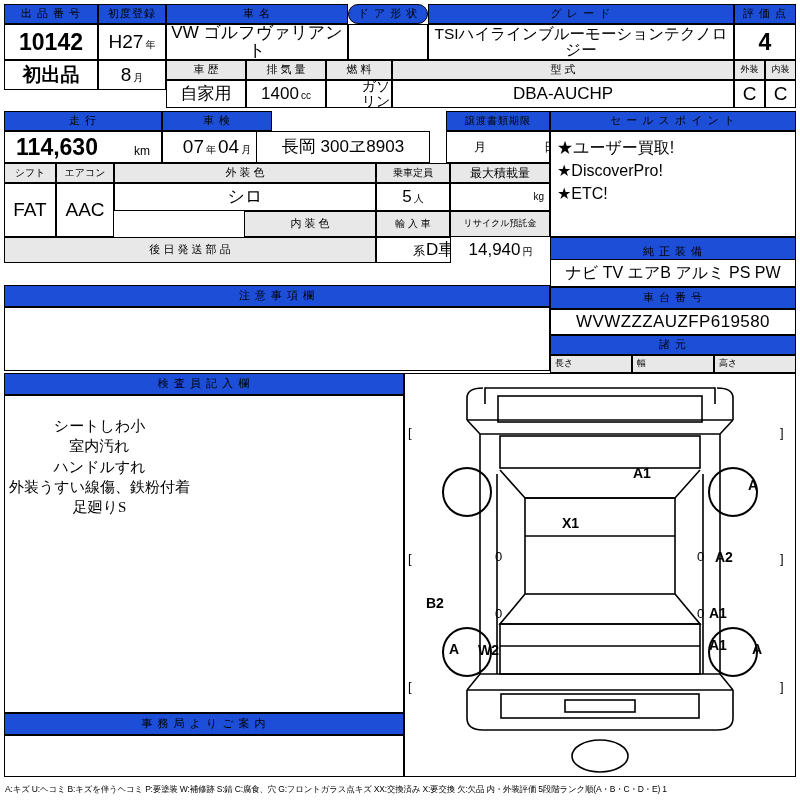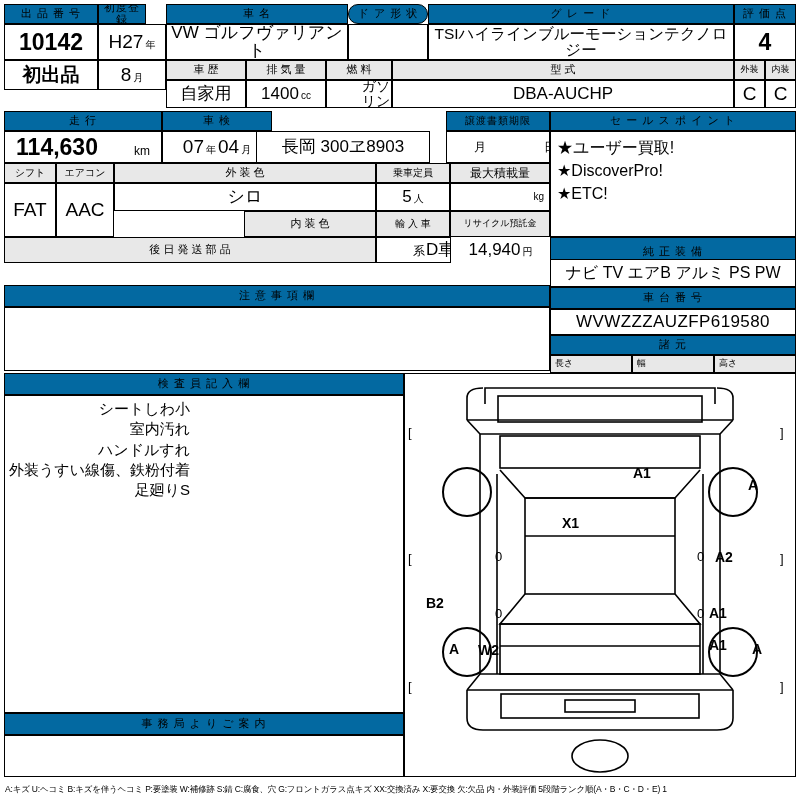--- a/index.html
+++ b/index.html
@@ -19,51 +19,51 @@
     position: absolute;
     border: 1px solid #000;
     overflow: hidden;
     display: flex;
     align-items: center;
     justify-content: center;
     text-align: center;
     line-height: 1.05;
     background: #fff;
   }
-  .hdr { background: #0369a1; font-size: 11px; letter-spacing: 1px; }
+  .hdr { background: #1d4ed8; font-size: 11px; letter-spacing: 1px; }
   .hdr2 { background: #e8e8e8; font-size: 11px; }
   .val { font-size: 17px; }
   .big { font-size: 23px; font-weight: bold; }
   .mid { font-size: 19px; }
   .sm { font-size: 12px; padding-left: 34px; }
   .nb { border: none; }
   .unit { font-size: 10px; }
   .row-inline { display: flex; align-items: baseline; justify-content: center; gap: 2px; }
   .sp-list { display: block; padding: 4px 6px; font-size: 16px; line-height: 1.45; text-align: left; }
-  .insp-list { display: block; padding: 3px 4px; font-size: 15px; line-height: 1.35; text-align: right; }
+  .insp-list { display: block; padding: 20px 4px; font-size: 15px; line-height: 1.35; text-align: center; font-family: Liberation Serif, serif; }
   .footnote {
     position: absolute;
     font-size: 8.5px;
     white-space: nowrap;
     letter-spacing: -0.2px;
   }
   .diagram { position: absolute; }
   .marklbl { position: absolute; font-size: 14px; font-weight: bold; }
   .brk { position: absolute; font-size: 13px; }
 </style>
 </head>
 <body>
 
 <div id="sheet">
 
   <div class="bx hdr" style="left:4px;top:4px;width:94px;height:20px;">出 品 番 号</div>
   <div class="bx big" style="left:4px;top:24px;width:94px;height:36px;">10142</div>
   <div class="bx" style="left:4px;top:60px;width:94px;height:30px;font-size:19px;font-weight:bold;">初出品</div>
 
-  <div class="bx hdr" style="left:98px;top:4px;width:48px;height:20px;">初度登録</div>
+  <div class="bx hdr" style="left:98px;top:4px;width:68px;height:20px;">初度登録</div>
   <div class="bx" style="left:98px;top:24px;width:68px;height:36px;">
     <span class="row-inline">
         <span class="mid">H27</span>
         <span class="unit">年</span>
       </span>
   </div>
   <div class="bx" style="left:98px;top:60px;width:68px;height:30px;">
     <span class="row-inline">
         <span class="mid">8</span>
         <span class="unit">月</span>

